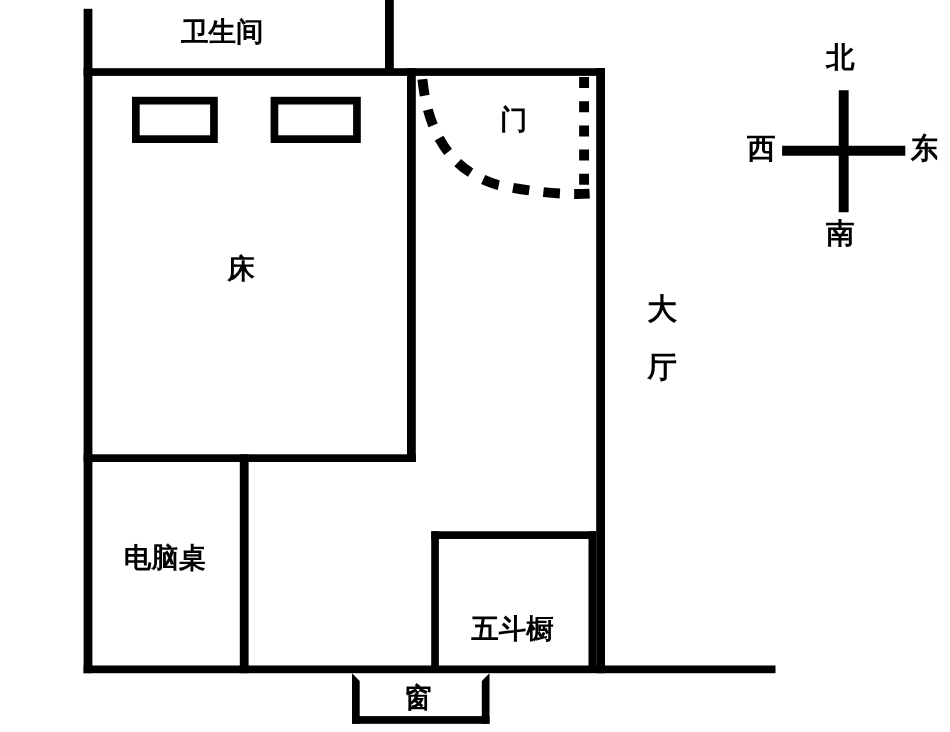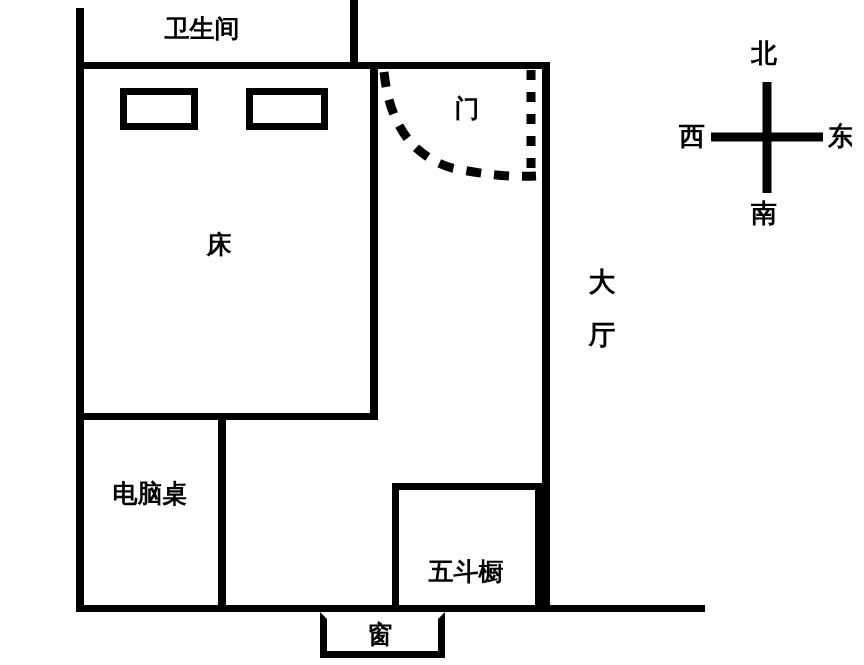--- a/index.html
+++ b/index.html
@@ -102,21 +102,21 @@
 
   <div class="label label-room center-text" style="left:219px; top:232px;">床</div>
 
   <div class="label label-room center-text" style="left:467px; top:96px;">门</div>
 
   <div class="label label-vert center-text" style="left:602px; top:256px;">
     <div>大</div>
     <div>厅</div>
   </div>
 
-  <div class="label label-room center-text" style="left:150px; top:481px;">电脑桌</div>
+  <div class="label label-room center-text" style="left:150px; top:496px;font-family:Liberation Mono, monospace;">电脑桌</div>
 
   <div class="label label-room center-text" style="left:466px; top:559px;">五斗橱</div>
 
   <div class="label label-md center-text" style="left:380px; top:622px;">窗</div>
 
   <div class="label label-compass center-text" style="left:764px; top:40px;">北</div>
 
   <div class="label label-compass center-text" style="left:764px; top:200px;">南</div>
 
   <div class="label label-compass center-text" style="left:692px; top:123px;">西</div>

